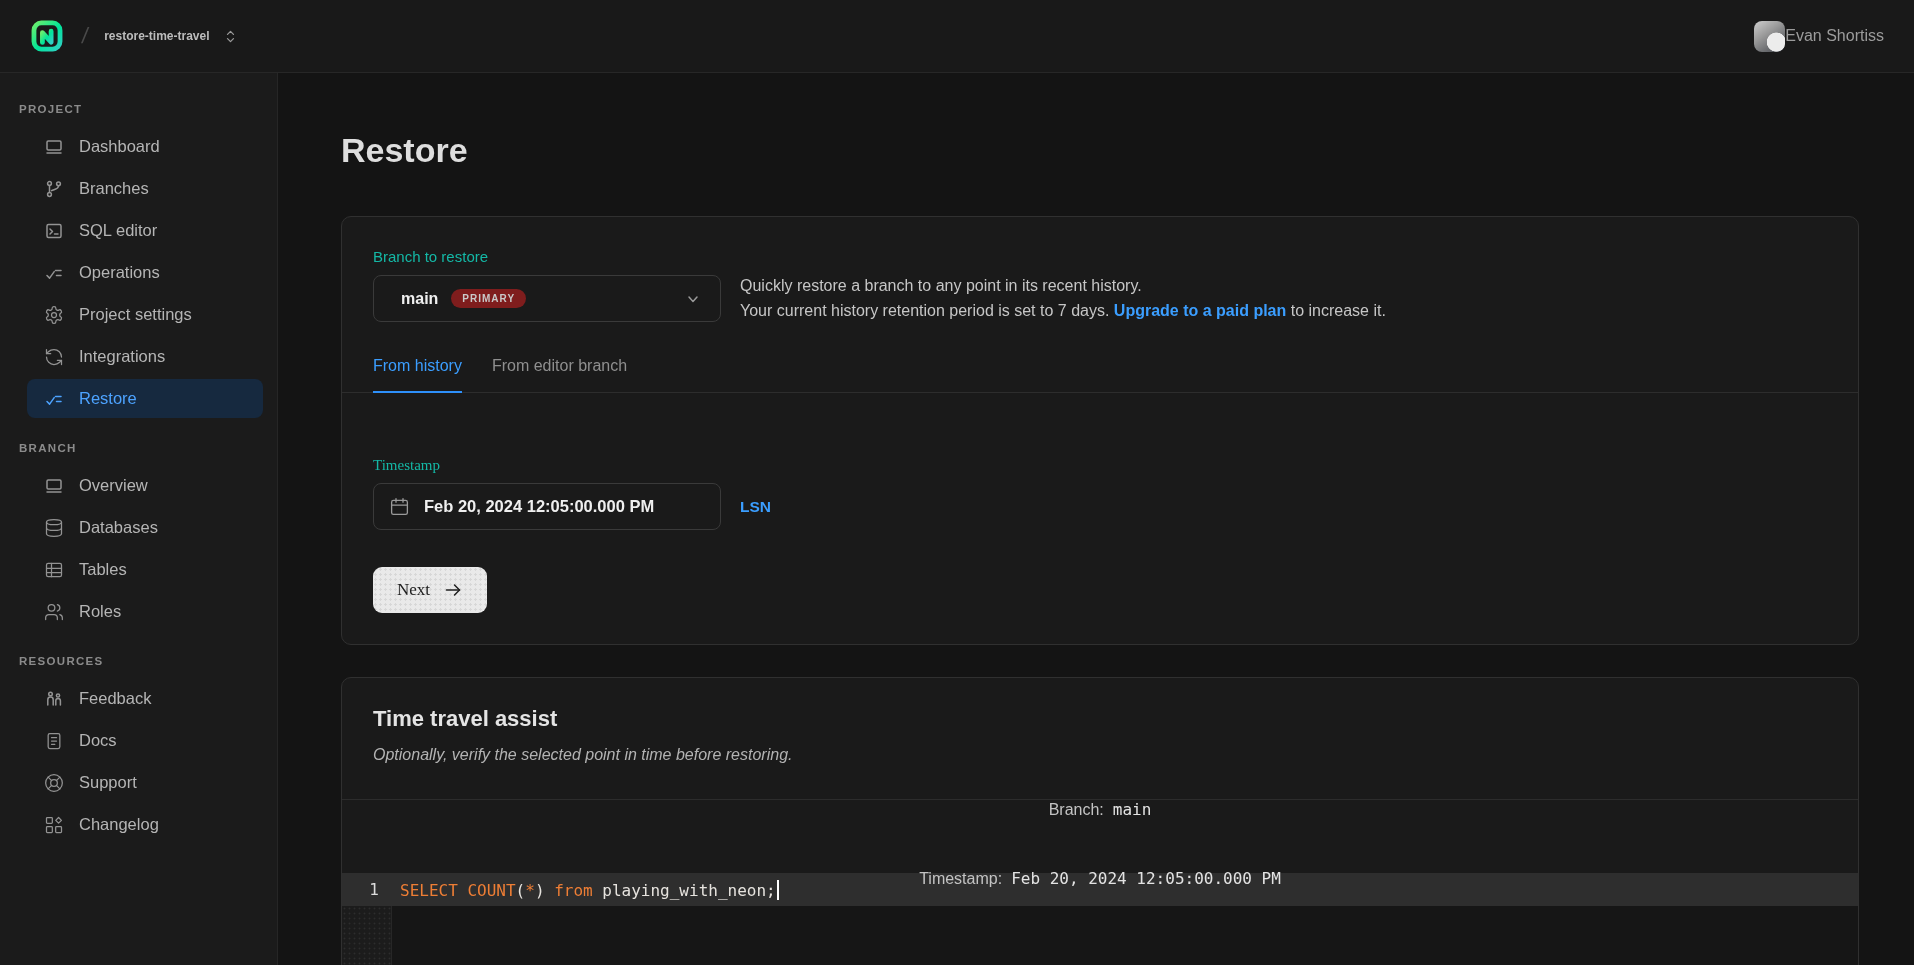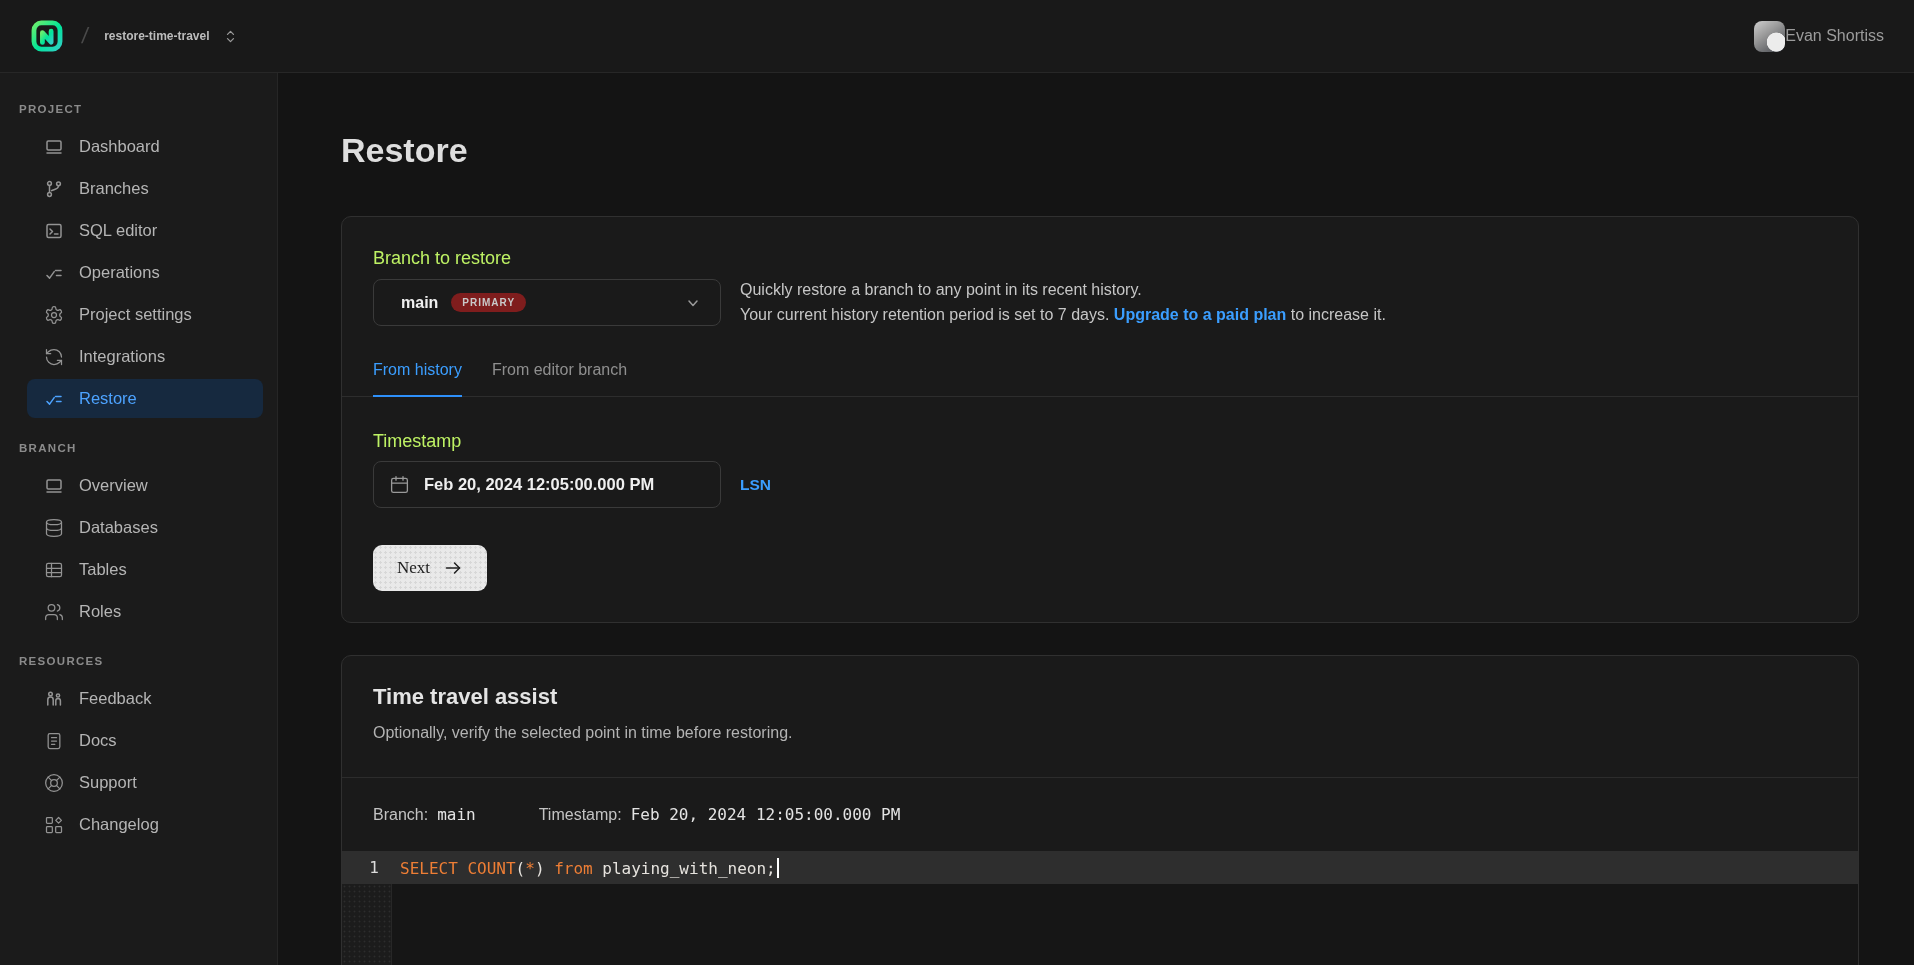--- a/index.html
+++ b/index.html
@@ -33,58 +33,58 @@
   .nav-item.active { background:#16293f; color:#4da3ff; }
   .nav-item.active svg { opacity:1; }
 
   
   .main { position:absolute; top:73px; left:278px; width:1636px; height:892px; padding:58px 0 0 63px; }
   h1.page-title { font-size:34px; font-weight:700; color:#dedede; margin-bottom:46px; }
 
   .card { width:1518px; background:#1a1a1a; border:1px solid #303030; border-radius:10px; }
   .card.restore { padding:31px; margin-bottom:32px; }
 
-  .field-label { font-size:18px; color:#bef264; margin-bottom:9px; }
+  .field-label { font-size:15px; color:#14b8a6; margin-bottom:9px; }
 
   .row { display:flex; align-items:center; }
   .select-box { width:348px; height:47px; border:1px solid #3a3a3a; border-radius:8px;
                 display:flex; align-items:center; padding:0 17px 0 27px; cursor:pointer; background:#1a1a1a; }
   .select-value { color:#f0f0f0; font-size:16px; font-weight:600; }
   .badge { margin-left:13px; background:#7f1d1d; color:#c9c9c9; font-size:10px; font-weight:700;
            letter-spacing:1px; padding:4px 11px; border-radius:999px; }
   .select-box svg { margin-left:auto; }
 
   .desc { margin-left:19px; font-size:16px; line-height:24.5px; color:#c6c6c6; }
   a.inline-link { color:#3b9eff; font-weight:600; text-decoration:none; cursor:pointer; }
 
   .tabs { display:flex; gap:30px; margin:34px -31px 0; padding:0 31px; border-bottom:1px solid #2d2d2d; }
   .tab { font-size:16px; padding-bottom:16px; color:#8f8f8f; cursor:pointer; }
   .tab.active { color:#3b9eff; font-weight:500; border-bottom:2px solid #2e90fa; margin-bottom:-1px; }
 
-  .ts-label { margin-top:34px; }
+  .ts-label { margin-top:64px;font-family:Liberation Serif, serif; }
   .date-input { width:348px; height:47px; border:1px solid #3a3a3a; border-radius:8px;
                 display:flex; align-items:center; gap:14px; padding:0 16px 0 15px; cursor:text; background:#1a1a1a; }
   .date-value { color:#efefef; font-size:16.5px; font-weight:700; white-space:nowrap; }
   .lsn-link { margin-left:19px; color:#3b9eff; font-size:15.5px; font-weight:700; cursor:pointer; }
   .tz-note { margin-top:12px; font-size:13.5px; color:#9a9a9a; }
 
   .next-btn { margin-top:37px; display:inline-flex; align-items:center; gap:13px; border:none; cursor:pointer;
               background-color:#e9e9e9;
               background-image:radial-gradient(#d7d7d7 1px, rgba(0,0,0,0) 1.15px);
               background-size:5px 5px;
               color:#202020; font-size:17px; font-weight:500; font-family:Liberation Serif, serif;
               padding:13px 24px; border-radius:9px; }
 
   
   .card.ttassist { height:462px; overflow:hidden; padding:0; }
   .c2-head { padding:28px 31px 0; }
   .c2-title { font-size:22px; font-weight:700; color:#e4e4e4; }
-  .c2-sub { margin-top:14px; font-size:16px; color:#b3b3b3; }
+  .c2-sub { margin-top:14px; font-size:16px; color:#b3b3b3;font-style:italic; }
   .c2-divider { margin-top:35px; border-top:1px solid #2c2c2c; }
-  .meta-row { display:flex; align-items:center; gap:63px; padding:0 31px; height:73px; }
+  .meta-row { display:flex; align-items:center; gap:50px; padding:0 31px; height:73px;flex-direction:column; }
   .meta-pair { display:flex; align-items:baseline; gap:9px; }
   .meta-label { font-size:16px; color:#c3c3c3; }
   .meta-value { font-family:"DejaVu Sans Mono",monospace; font-size:16px; color:#e3e3e3; }
 
   .editor-line { display:flex; align-items:center; height:33px; background:#2e2e2e; cursor:text; }
   .gutter { width:50px; flex:0 0 auto; text-align:right; padding-right:13px;
             font-family:"DejaVu Sans Mono",monospace; font-size:16px; color:#dcdcdc; }
   .code { font-family:"DejaVu Sans Mono",monospace; font-size:16px; white-space:pre; color:#e6e3de; padding-left:8px; }
   .kw { color:#ee7e35; }
   .cursor { display:inline-block; width:2px; height:20px; background:#ffffff; vertical-align:-4px; margin-left:1px; }

